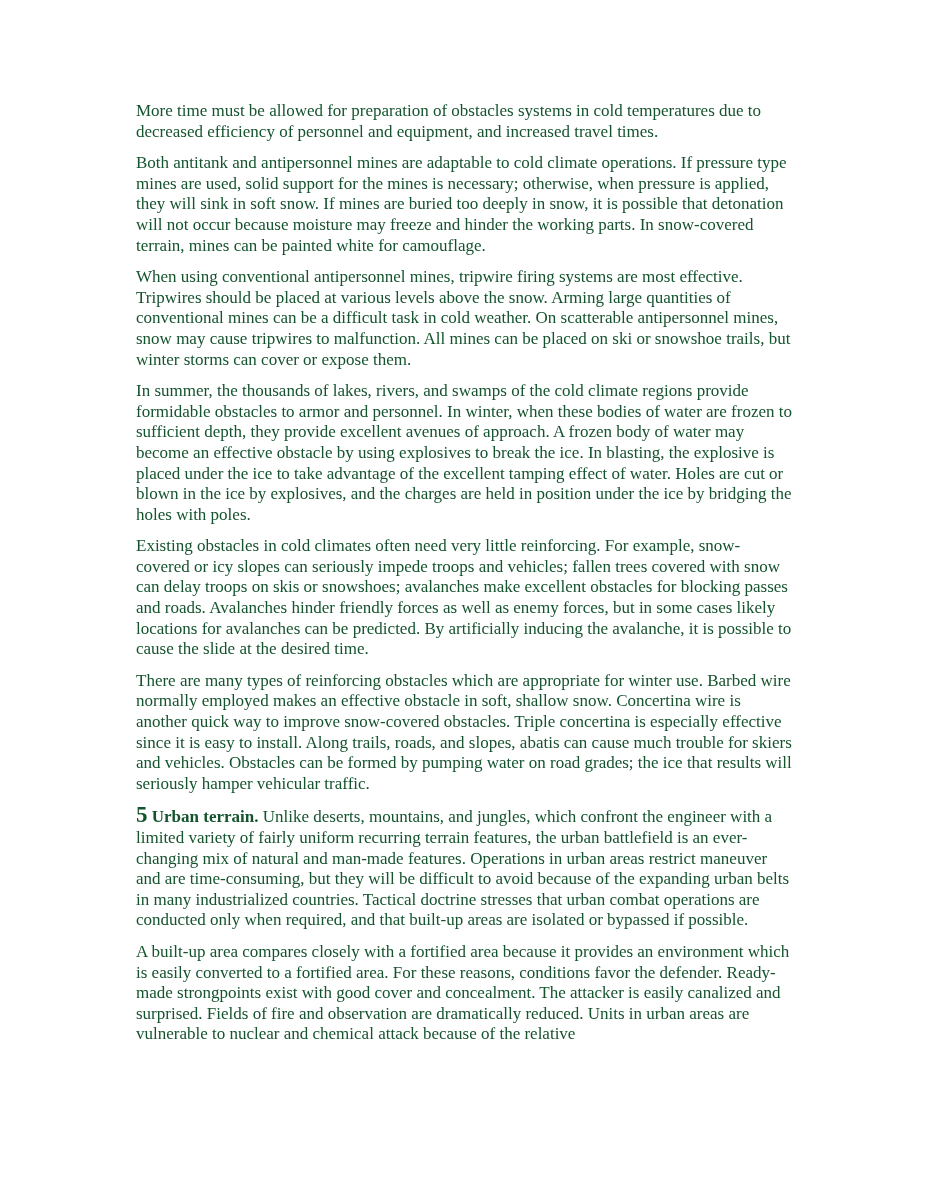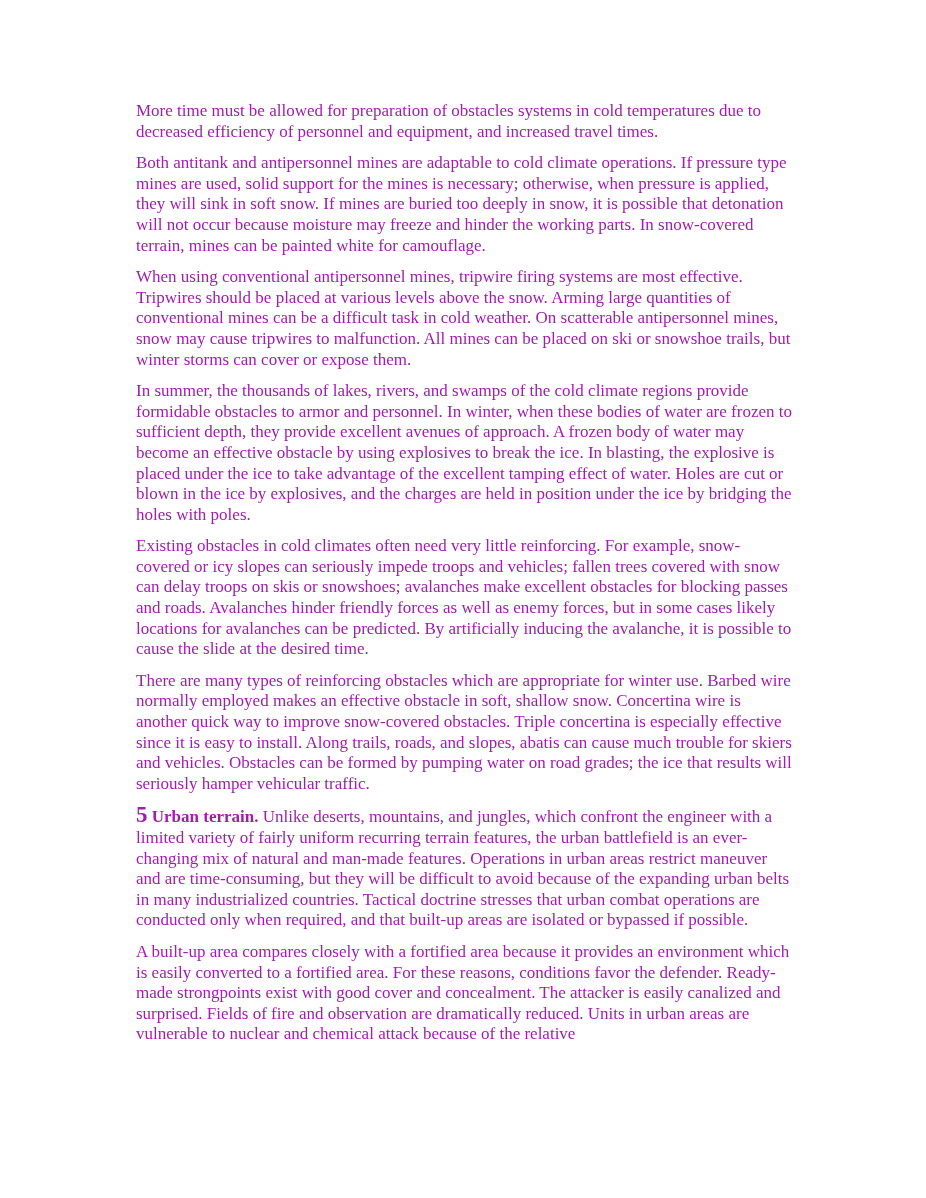--- a/index.html
+++ b/index.html
@@ -15,21 +15,21 @@
     overflow: hidden;
   }
   .content {
     position: absolute;
     left: 136px;
     top: 101px;
     width: 656px;
     font-family: "Liberation Serif", "DejaVu Serif", serif;
     font-size: 17px;
     line-height: 20.6px;
-    color: #a21caf;
+    color: #14532d;
     text-align: left;
   }
   .para {
     margin: 0 0 11px 0;
   }
   .para.section {
   }
   .sec-num {
     font-size: 23px;
     font-weight: bold;

